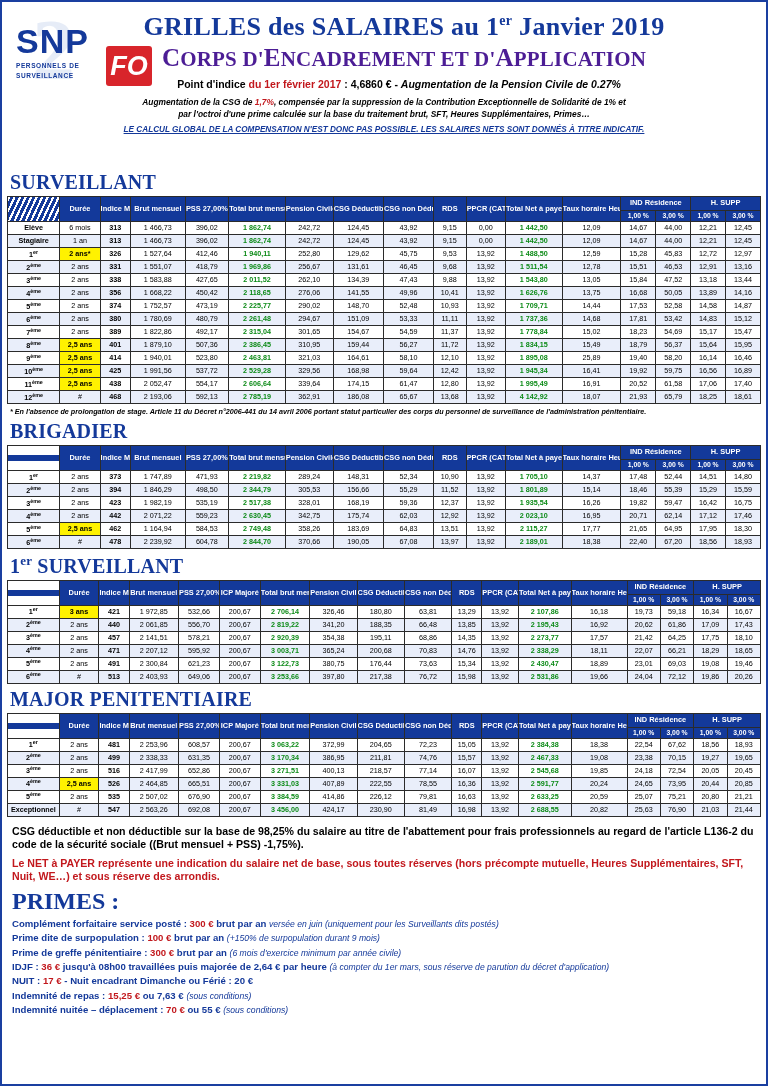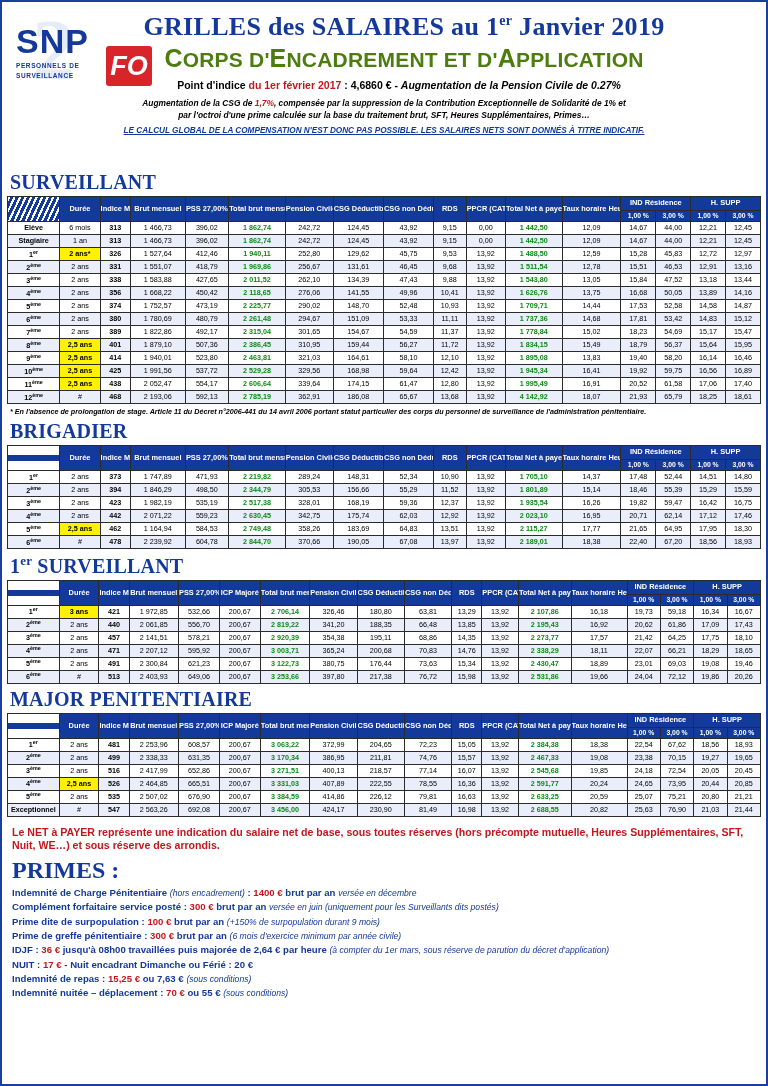--- a/index.html
+++ b/index.html
@@ -62,24 +62,24 @@
     text-align: center;
     color:#14399a;
     font-weight: bold;
     font-size: 26px;
     font-family: "Liberation Serif", serif;
     margin: 6px 0 0 40px;
     letter-spacing: .3px;
   }
   .title2 {
     text-align: center;
-    color:#4d7c0f;
+    color:#4c1d95;
     font-weight: bold;
     font-size: 21px;
-    font-family: Liberation Sans, sans-serif;
+    font-family: Liberation Serif, serif;
     margin: 2px 0 0 40px;
     letter-spacing: .2px;
   }
   .pt-indice {
     text-align: center;
     font-size: 10.5px;
     margin: 6px 0 0 30px;
     font-weight: bold;
   }
   .pt-indice .red { color:#c2181d; }
@@ -490,21 +490,21 @@
           <td class="bold">414</td>
           <td>1 940,01</td>
           <td>523,80</td>
           <td class="green">2 463,81</td>
           <td>321,03</td>
           <td>164,61</td>
           <td>58,10</td>
           <td>12,10</td>
           <td>13,92</td>
           <td class="green">1 895,08</td>
-          <td>13,83</td>
+          <td>25,89</td>
           <td>19,40</td>
           <td>58,20</td>
           <td>16,14</td>
           <td>16,46</td>
         </tr>
         <tr class="alt">
           <td class="rank">10<span class="sup">ème</span></td>
           <td class="yellow">2,5 ans</td>
           <td class="bold">425</td>
           <td>1 991,56</td>
@@ -1074,24 +1074,24 @@
           <td>20,82</td>
           <td>25,63</td>
           <td>76,90</td>
           <td>21,03</td>
           <td>21,44</td>
         </tr>
       </tbody>
   </table>
 
   <div class="bottom">
+    <div class="csg-note">CSG déductible et non déductible sur la base de 98,25% du salaire au titre de l'abattement pour frais professionnels au regard de l'article L136-2 du code de la sécurité sociale ((Brut mensuel + PSS) -1,75%).</div>
     <div class="net-note">Le NET à PAYER représente une indication du salaire net de base, sous toutes réserves (hors précompte mutuelle, Heures Supplémentaires, SFT, Nuit, WE…) et sous réserve des arrondis.</div>
     <div class="primes-title">PRIMES :</div>
     <ul class="primes">
-        <li><span>Indemnité de Charge Pénitentiaire </span><span class="ital">(hors encadrement)</span><span> : </span><span class="money">1400 €</span><span> brut par an </span><span class="ital">versée en décembre</span></li>
         <li><span>Complément forfaitaire service posté</span><span> : </span><span class="money">300 €</span><span> brut par an </span><span class="ital">versée en juin  (uniquement pour les Surveillants dits postés)</span></li>
         <li><span>Prime dite de surpopulation</span><span> : </span><span class="money">100 €</span><span> brut par an </span><span class="ital">(+150% de surpopulation durant 9 mois)</span></li>
         <li><span>Prime de greffe pénitentiaire</span><span> : </span><span class="money">300 €</span><span> brut par an </span><span class="ital">(6 mois d'exercice minimum par année civile)</span></li>
         <li><span>IDJF</span><span> : </span><span class="money">36 €</span><span> jusqu'à 08h00 travaillées puis majorée de 2,64 € par heure </span><span class="ital">(à compter du 1er mars, sous réserve de parution du décret d'application)</span></li>
         <li><span>NUIT</span><span> : </span><span class="money">17 €</span><span> - Nuit encadrant Dimanche ou Férié : 20 €</span></li>
         <li><span>Indemnité de repas</span><span> : </span><span class="money">15,25 €</span><span> ou 7,63 € </span><span class="ital">(sous conditions)</span></li>
         <li><span>Indemnité nuitée – déplacement</span><span> : </span><span class="money">70 €</span><span> ou 55 € </span><span class="ital">(sous conditions)</span></li>
       </ul>
   </div>
 </div>

